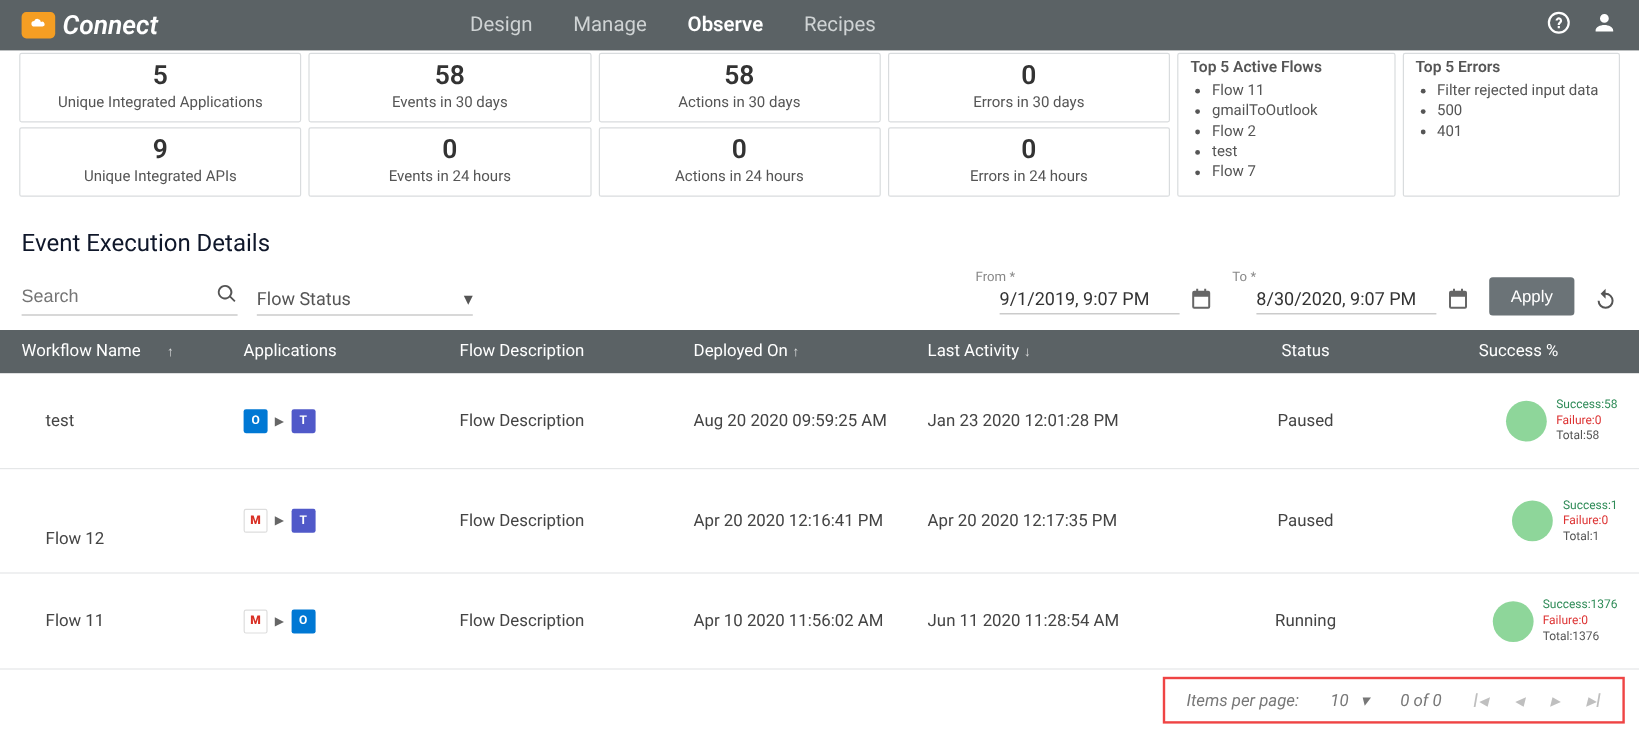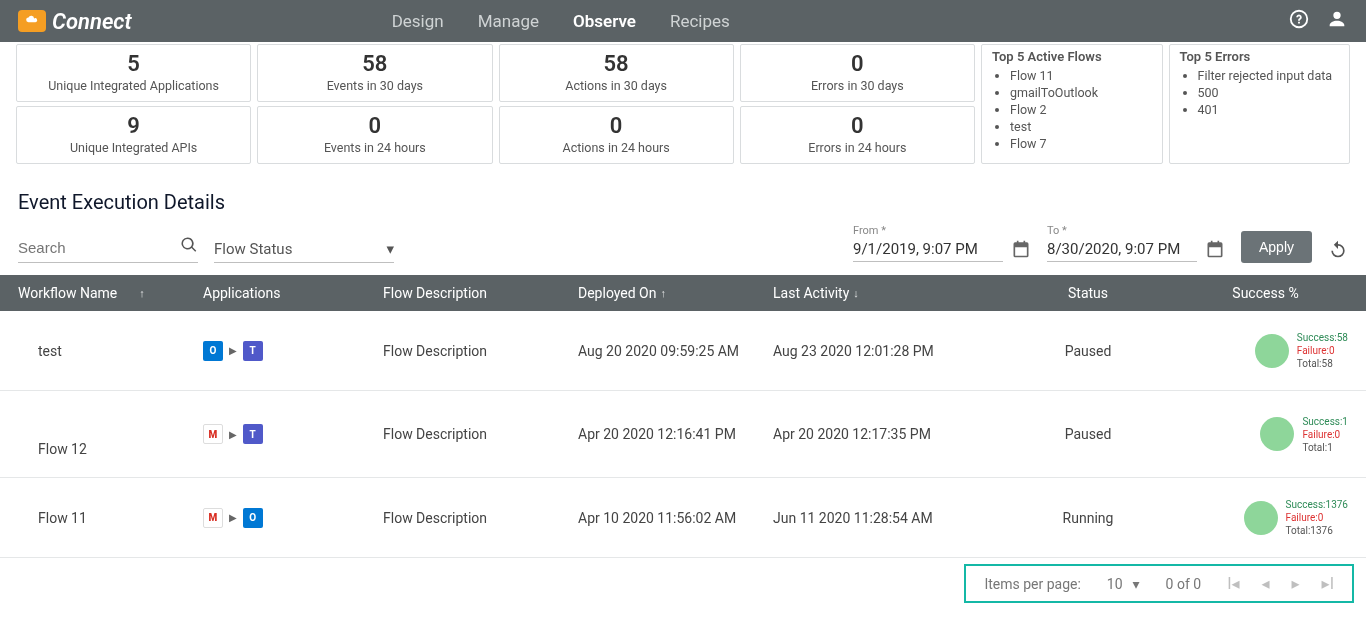--- a/index.html
+++ b/index.html
@@ -24,21 +24,21 @@
   .top5 li { margin:2px 0; }
   .section-title { font-size:20px; color:#0f172a; padding:26px 18px 10px; }
   .filter-row { display:flex; align-items:flex-end; padding:0 18px 12px; gap:16px; }
   .search-wrap { display:flex; align-items:center; border-bottom:1px solid #bfbfbf; width:180px; padding-bottom:4px; }
   .search-wrap input { border:none; outline:none; font-size:15px; width:100%; color:#666; }
   .search-wrap svg { width:18px; height:18px; fill:#555; }
   .flowstatus-wrap { display:flex; align-items:center; justify-content:space-between; border-bottom:1px solid #bfbfbf; width:180px; padding-bottom:4px; font-size:15px; color:#555; cursor:pointer;}
   .dt-group { display:flex; flex-direction:column; }
   .dt-group .lbl { font-size:11px; color:#888; margin-bottom:2px; }
   .dt-row { display:flex; align-items:center; gap:8px; }
-  .dt-row .val { border-bottom:1px solid #bfbfbf; padding-bottom:3px; font-size:15px; color:#333; width:150px; }
+  .dt-row .val { border-bottom:1px solid #bfbfbf; padding-bottom:3px; font-size:15px; color:#333; width:150px;margin-left:20px; }
   .dt-row svg { width:20px; height:20px; fill:#666; }
   .apply-btn { background:#6b7377; color:#fff; border:none; border-radius:3px; padding:8px 18px; font-size:14px; cursor:pointer; }
   .refresh-ico svg { width:20px; height:20px; fill:#555; }
   .tbl-head { background:#5b6265; color:#fff; display:flex; padding:10px 18px; font-size:14px; }
   .col-name { width:185px; display:flex; align-items:center; gap:22px;}
   .col-apps { width:180px; }
   .col-desc { width:195px; }
   .col-dep { width:195px; display:flex; align-items:center; gap:4px;}
   .col-act { width:220px; display:flex; align-items:center; gap:4px;}
   .col-status { width:190px; text-align:center; }
@@ -48,21 +48,21 @@
   .app-icons { display:flex; align-items:center; gap:6px; }
   .app-ico { width:20px; height:20px; border-radius:2px; display:flex; align-items:center; justify-content:center; font-size:10px; font-weight:700; color:#fff;}
   .arrow-small { color:#666; font-size:10px; }
   .succ-cell { display:flex; align-items:center; gap:8px; justify-content:flex-end; }
   .circle { width:34px; height:34px; border-radius:50%; background:#8ed69a; }
   .stats-mini { font-size:10px; line-height:1.3; text-align:left; }
   .stats-mini .s { color:#2e8b57; }
   .stats-mini .f { color:#d33; }
   .stats-mini .t { color:#555; }
   .pager { display:flex; justify-content:flex-end; padding:6px 12px; }
-  .pager-inner { display:flex; align-items:center; gap:26px; border:2px solid #14b8a6; padding:8px 18px; font-size:14px; color:#777; }
+  .pager-inner { display:flex; align-items:center; gap:26px; border:2px solid #ef4444; padding:8px 18px; font-size:14px; color:#777;font-style:italic; }
   .pager-sel { display:flex; align-items:center; gap:10px; cursor:pointer; }
   .page-icons { display:flex; gap:22px; color:#bfbfbf; font-size:16px; }
   .page-icons span{ cursor:pointer; }
 </style>
 </head>
 <body>
 
 <div class="topbar">
   <div class="logo">
     <div class="logo-badge">
@@ -211,21 +211,21 @@
       <div class="col-name" style="padding-left: 20px;">test</div>
       <div class="col-apps">
         <div class="app-icons">
           <div class="app-ico" style="background: rgb(0, 120, 212);">O</div>
           <span class="arrow-small">▶</span>
           <div class="app-ico" style="background: rgb(80, 89, 201);">T</div>
         </div>
       </div>
       <div class="col-desc">Flow Description</div>
       <div class="col-dep">Aug 20 2020 09:59:25 AM</div>
-      <div class="col-act">Aug 23 2020 12:01:28 PM</div>
+      <div class="col-act">Jan 23 2020 12:01:28 PM</div>
       <div class="col-status">Paused</div>
       <div class="col-succ">
         <div class="succ-cell">
           <div class="circle"></div>
           <div class="stats-mini">
             <div class="s">Success:58</div>
             <div class="f">Failure:0</div>
             <div class="t">Total:58</div>
           </div>
         </div>

